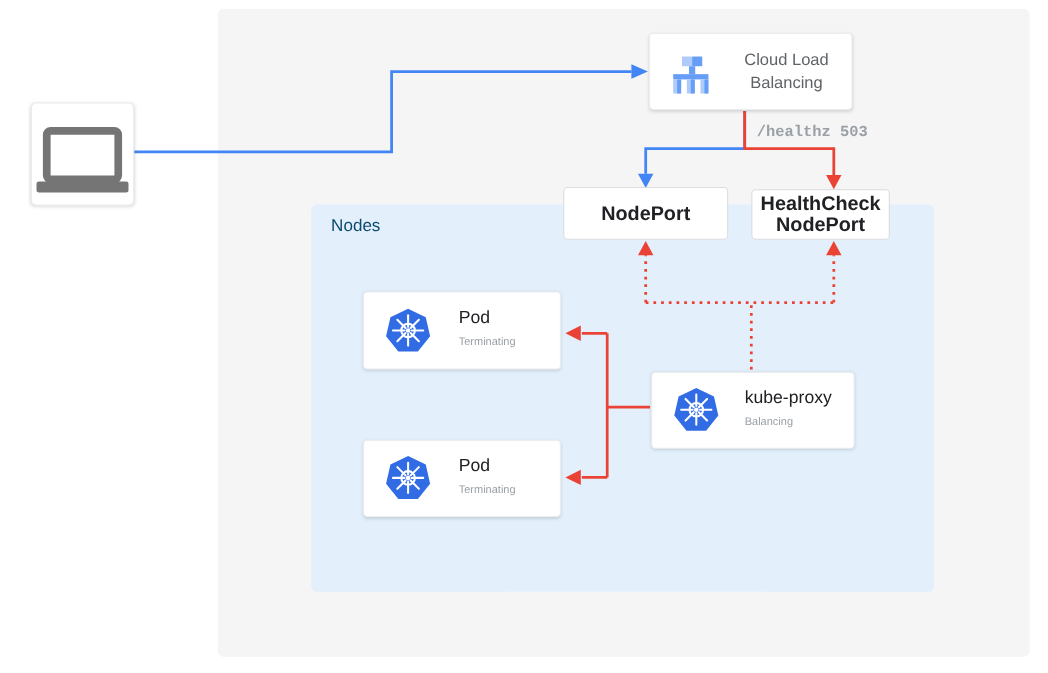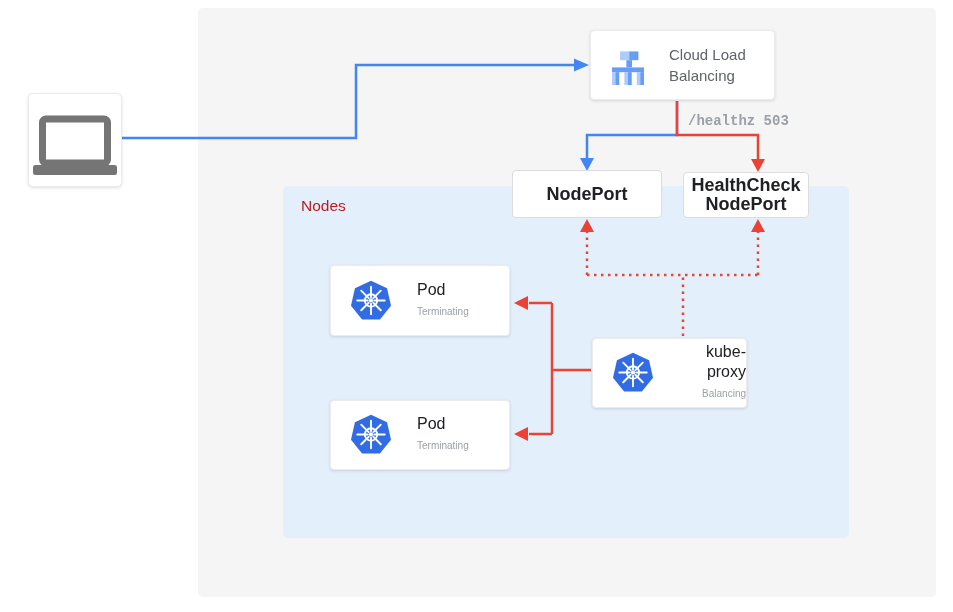--- a/index.html
+++ b/index.html
@@ -38,21 +38,21 @@
     position: absolute;
     left: 283px; top: 186px;
     width: 566px; height: 352px;
     background: var(--panel-blue);
     border-radius: 5px;
   }
   .blue-panel .panel-label {
     position: absolute;
     left: 18px; top: 11px;
     font-size: 15.5px;
-    color: #b91c1c;
+    color: #0c4a6e;
   }
   .wires {
     position: absolute;
     left: 0; top: 0;
     pointer-events: none;
   }
   .wire { fill: none; stroke-width: 2.5px; }
   .wire-blue { stroke: var(--blue); }
   .wire-red { stroke: var(--red); }
   .wire-dotted { stroke-dasharray: 2.5 4.5; }
@@ -77,20 +77,21 @@
     width: 94px; height: 94px;
     display: flex; align-items: center; justify-content: center;
     border-radius: 5px;
   }
 
   .clb-box {
     left: 590px; top: 30px;
     width: 185px; height: 70px;
     display: flex; align-items: center;
     padding-left: 13px;
+    text-align: center;
   }
   .clb-box .label {
     margin-left: 17px;
     width: 92px;
     font-size: 15px;
     line-height: 21px;
     color: var(--text-gray);
   }
 
   .annotation {
@@ -125,21 +126,21 @@
     line-height: 20px;
   }
   .entity-box .subtitle {
     font-size: 10px;
     color: var(--text-light-gray);
     line-height: 20px;
     margin-top: 2px;
   }
   .pod1-box { left: 330px; top: 265px; width: 180px; height: 71px; }
   .pod2-box { left: 330px; top: 400px; width: 180px; height: 70px; }
-  .kproxy-box { left: 592px; top: 338px; width: 155px; height: 70px; text-align: right; }
+  .kproxy-box { left: 592px; top: 338px; width: 185px; height: 70px; }
   .kproxy-box .text { margin-left: 22px; }
 
   .icon-wrap { flex: 0 0 auto; display: flex; }
 </style>
 </head>
 <body>
 
 <svg width="0" height="0" style="position:absolute" aria-hidden="true">
   <symbol id="k8s-icon" viewBox="0 0 40 40">
     <polygon points="20,1.5 34.6,8.5 38.2,24.3 28.1,36.9 11.9,36.9 1.8,24.3 5.4,8.5" fill="#326CE5"></polygon>

